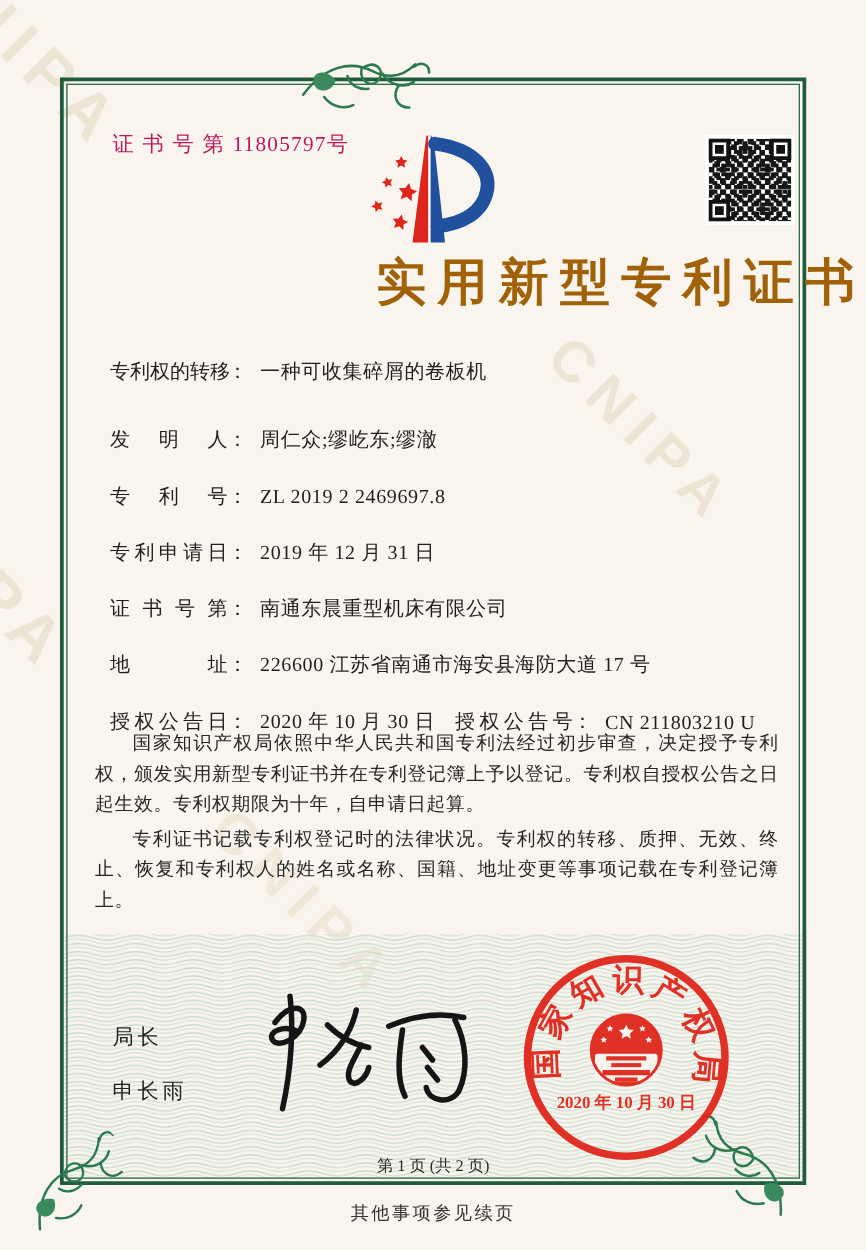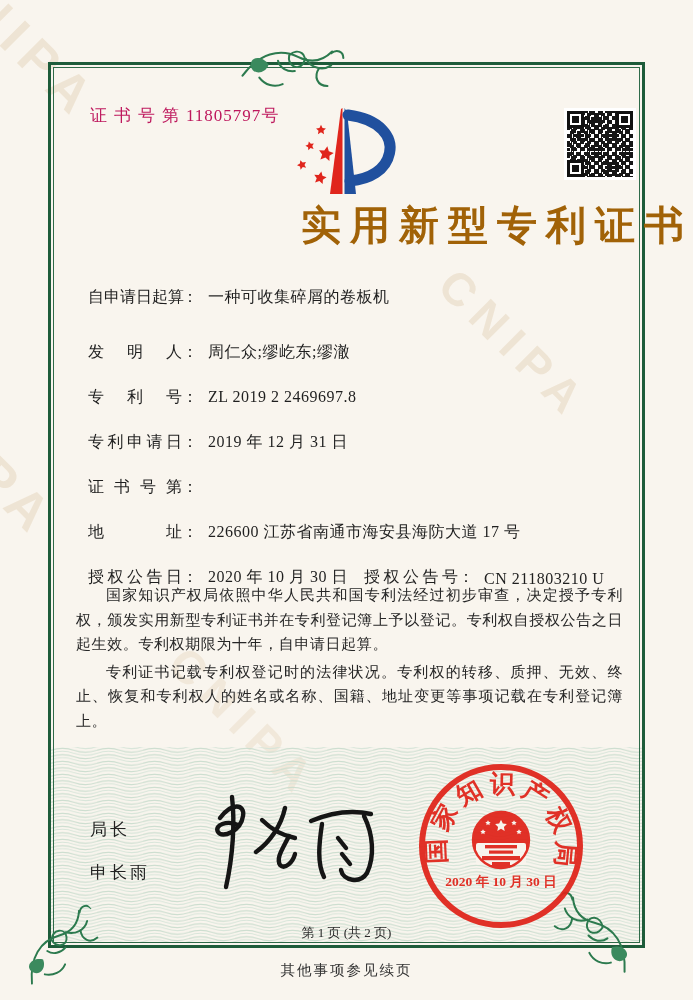--- a/index.html
+++ b/index.html
@@ -147,21 +147,21 @@
   <div class="qr">
     <div class="finder f-tl"></div>
     <div class="finder f-tr"></div>
     <div class="finder f-bl"></div>
   </div>
 
   <div class="title">实用新型专利证书</div>
 
   <div class="fields">
     <div class="frow first">
-      <span class="flabel">自申请日起算</span>
+      <span class="flabel">专利权的转移</span>
         <span class="fcolon">：</span>
       <span class="fvalue">一种可收集碎屑的卷板机</span>
     </div>
     <div class="frow">
       <span class="flabel">发明人</span>
         <span class="fcolon">：</span>
       <span class="fvalue">周仁众;缪屹东;缪澈</span>
     </div>
     <div class="frow">
       <span class="flabel">专利号</span>
@@ -169,20 +169,21 @@
       <span class="fvalue">ZL 2019 2 2469697.8</span>
     </div>
     <div class="frow">
       <span class="flabel">专利申请日</span>
         <span class="fcolon">：</span>
       <span class="fvalue">2019 年 12 月 31 日</span>
     </div>
     <div class="frow">
       <span class="flabel">证书号第</span>
         <span class="fcolon">：</span>
+      <span class="fvalue">南通东晨重型机床有限公司</span>
     </div>
     <div class="frow">
       <span class="flabel">地址</span>
         <span class="fcolon">：</span>
       <span class="fvalue">226600 江苏省南通市海安县海防大道 17 号</span>
     </div>
     <div class="frow">
       <span class="flabel">授权公告日</span>
         <span class="fcolon">：</span>
       <span class="fvalue">2020 年 10 月 30 日</span>

